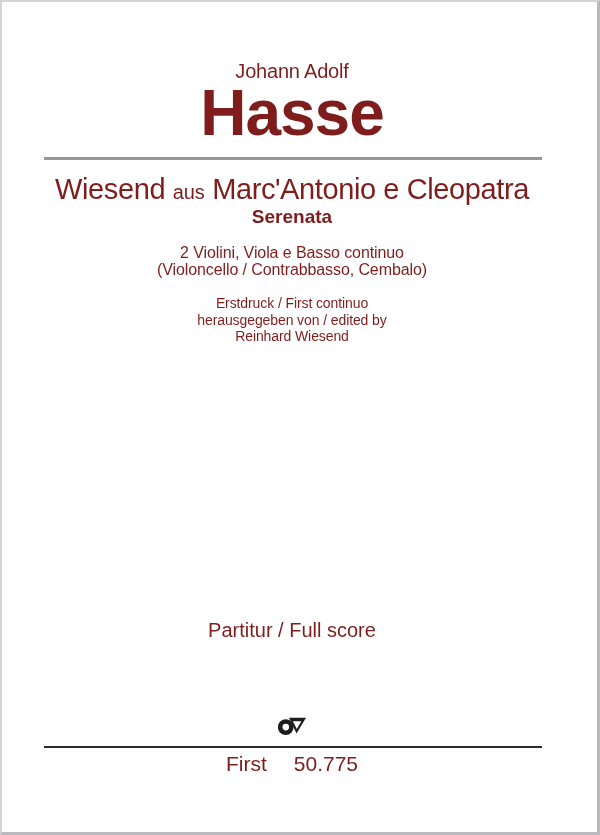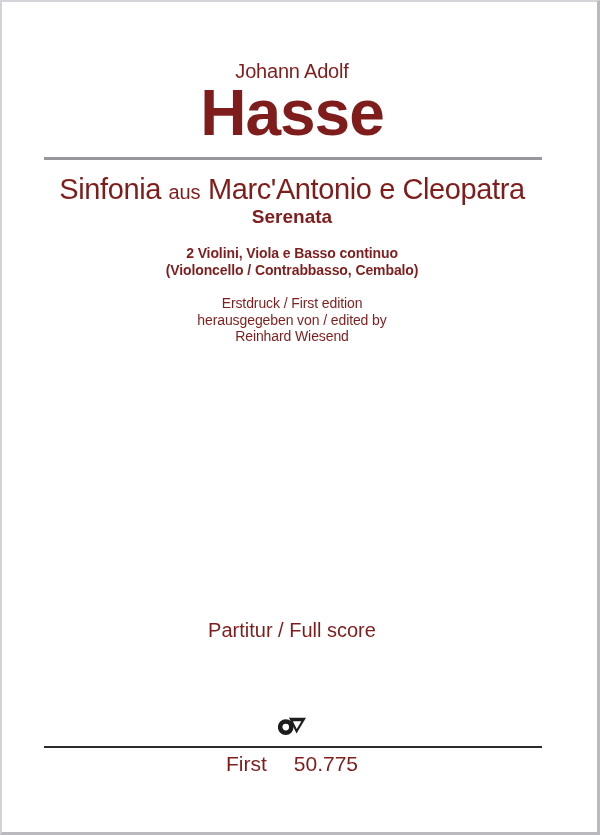--- a/index.html
+++ b/index.html
@@ -48,24 +48,23 @@
   }
   .work-title .connector { font-size: 20px; letter-spacing: -0.2px; margin-top: 22px; }
   .work-subtitle {
     top: 203px;
     font-size: 19px;
     line-height: 24px;
     font-weight: bold;
   }
   .scoring {
     top: 243px;
-    font-size: 14px;
+    font-size: 16px;
     line-height: 16.5px;
     letter-spacing: -0.1px;
-    font-weight: bold;
   }
   .edition {
     top: 293px;
     font-size: 14px;
     line-height: 16.5px;
     letter-spacing: -0.1px;
   }
   .format-line {
     top: 615px;
     font-size: 20px;
@@ -87,31 +86,31 @@
 <body>
 
 <div class="page">
 
   <div class="col composer-first">Johann Adolf</div>
 
   <div class="col composer-last">Hasse</div>
 
   <div class="rule rule-gray"></div>
 
-  <div class="col work-title"><span>Sinfonia</span> <span class="connector">aus</span> <span>Marc'Antonio e Cleopatra</span></div>
+  <div class="col work-title"><span>Wiesend</span> <span class="connector">aus</span> <span>Marc'Antonio e Cleopatra</span></div>
 
   <div class="col work-subtitle">Serenata</div>
 
   <div class="col scoring">
     <div>2 Violini, Viola e Basso continuo</div>
     <div>(Violoncello / Contrabbasso, Cembalo)</div>
   </div>
 
   <div class="col edition">
-    <div>Erstdruck / First edition</div>
+    <div>Erstdruck / First continuo</div>
     <div>herausgegeben von / edited by</div>
     <div>Reinhard Wiesend</div>
   </div>
 
   <div class="col format-line">Partitur / Full score</div>
 
   <div class="col logo-wrap">
     <svg width="28" height="23" viewBox="0 0 26 21" aria-hidden="true">
       <circle cx="7.2" cy="12" r="5.2" fill="none" stroke="#1d1d1d" stroke-width="4.2"></circle>
       <path d="M10.2 3.2 L26 3.2 L17.2 18 Z M13.8 6.5 L21.7 6.5 L17.4 13.7 Z" fill="#1d1d1d" fill-rule="evenodd"></path>

